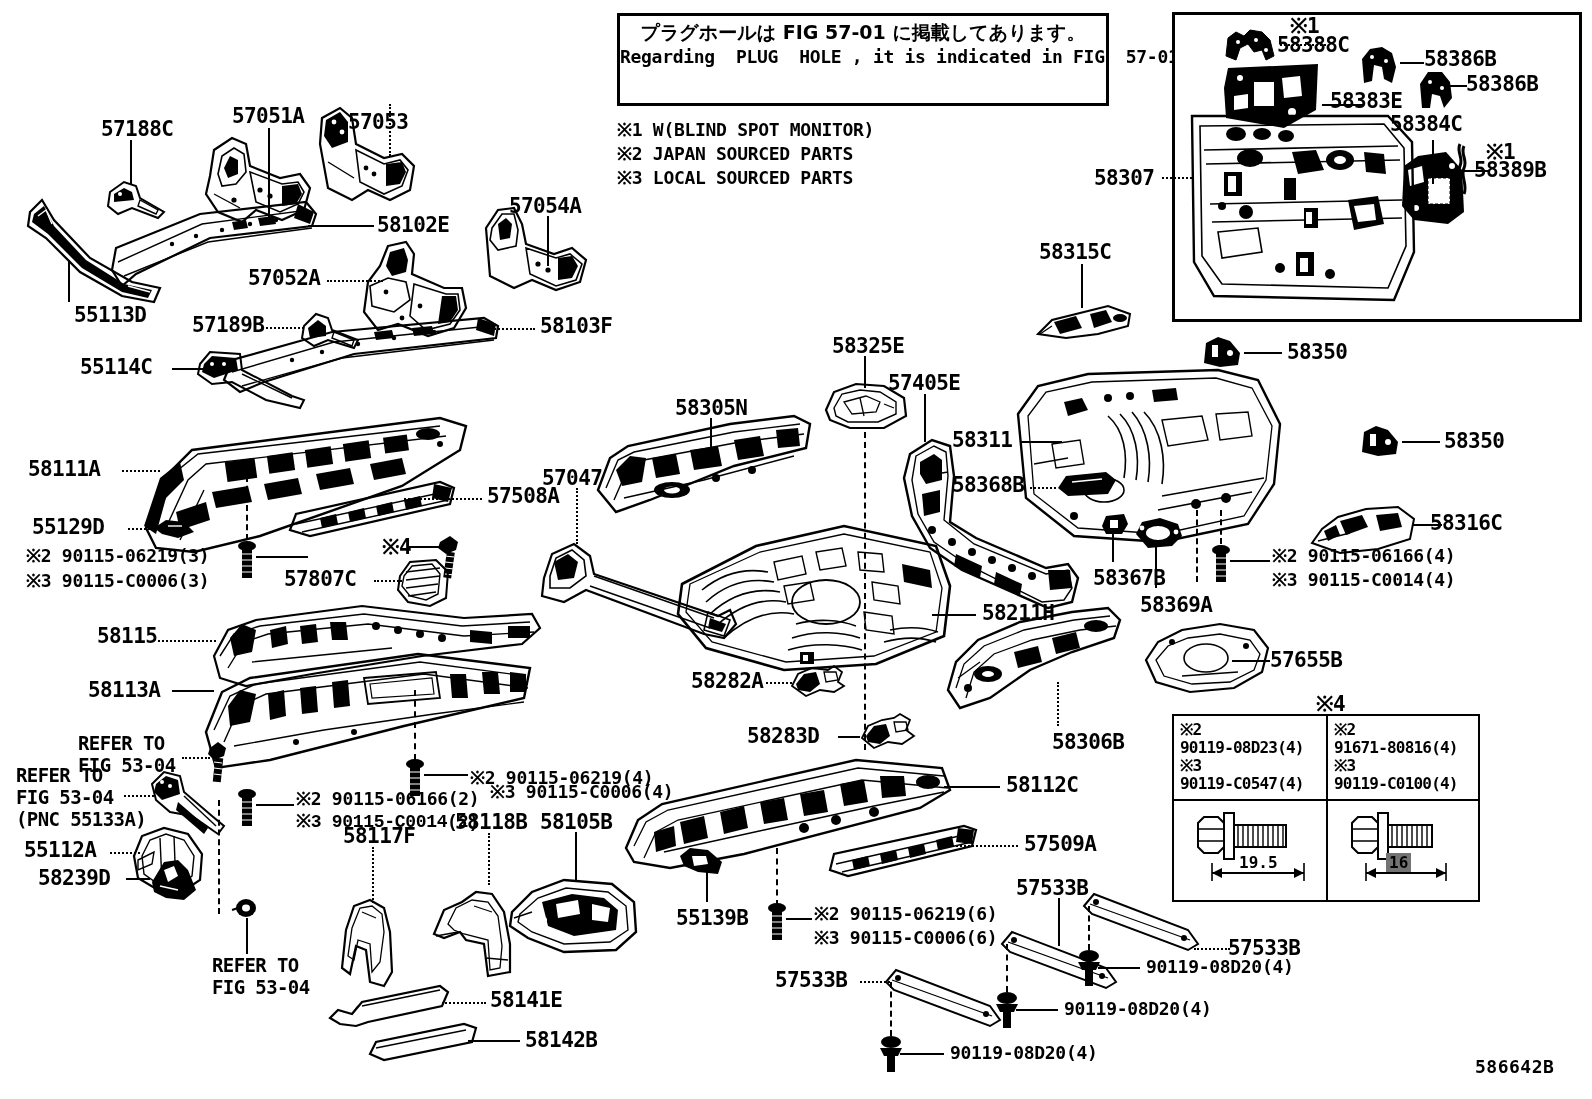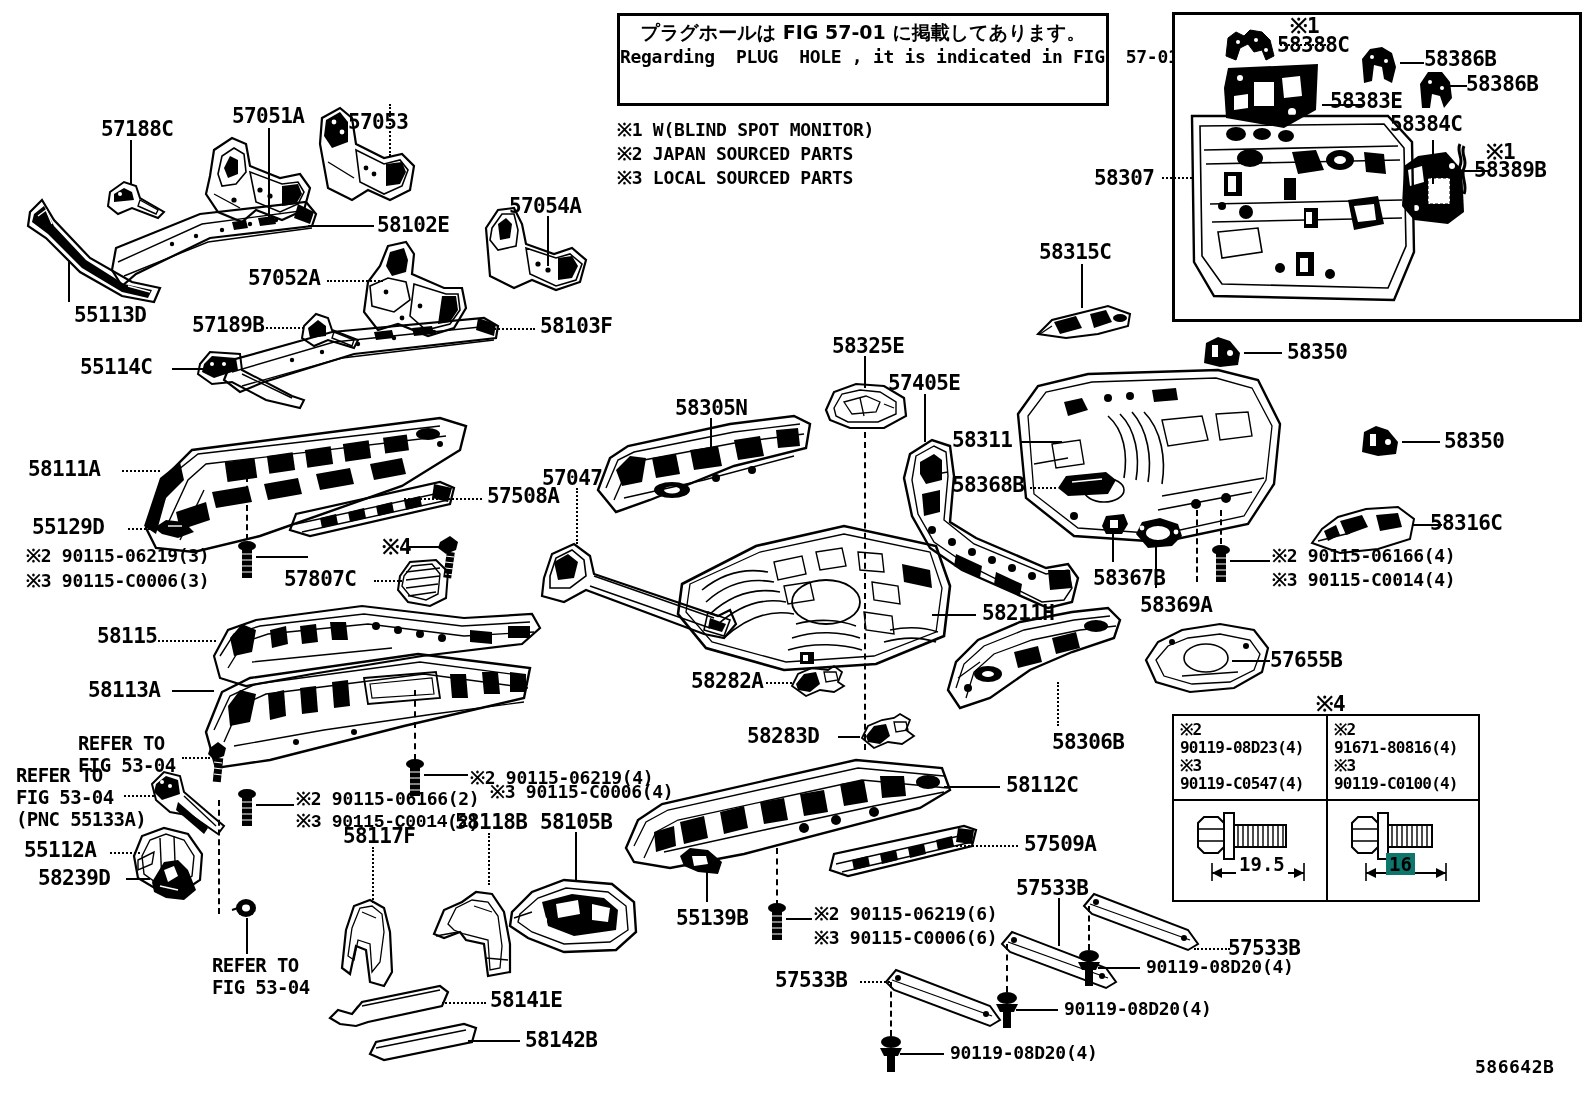--- a/index.html
+++ b/index.html
@@ -103,21 +103,21 @@
     white-space: pre;
   }
   .spec-body {
     flex: 1;
     position: relative;
   }
   .dimtext {
     position: absolute;
     font-family: "DejaVu Sans Mono", "Liberation Mono", monospace;
     font-weight: 700;
-    font-size: 19px;
+    font-size: 16px;
   }
 </style>
 </head>
 <body>
 
 <div id="sheet">
 
   <div class="notebox" style="left:617px; top:13px; width:492px; height:93px;">
     <div class="lbl jp" style="position:static; padding-top:5px; font-weight:700;">プラグホールは FIG 57-01 に掲載してあります。</div>
     <div class="lbl note" style="position:static; padding-top:3px;">Regarding  PLUG  HOLE , it is indicated in FIG  57-01</div>
@@ -928,21 +928,21 @@
             <rect x="40" y="14" width="44" height="22" fill="none" stroke="#000" stroke-width="2"></rect>
             <path d="M44 14 L44 36 M49 14 L49 36 M54 14 L54 36 M59 14 L59 36 M64 14 L64 36 M69 14 L69 36 M74 14 L74 36 M79 14 L79 36" stroke="#000" stroke-width="1.4"></path>
           </svg>
         </div>
         <svg style="position:absolute; left:34px; top:58px;" width="94" height="26">
           <path d="M4 4 L4 22 M84 4 L84 22" stroke="#000" stroke-width="1.6"></path>
           <path d="M4 14 L84 14" stroke="#000" stroke-width="2"></path>
           <path d="M4 14 L14 9 L14 19 Z" fill="#000"></path>
           <path d="M84 14 L74 9 L74 19 Z" fill="#000"></path>
         </svg>
-        <div class="dimtext" style="left:58px; top:52px; background:#0f766e; padding:0 3px;">16</div>
+        <div class="dimtext" style="left:58px; top:52px; background:#737373; padding:0 3px;">16</div>
       </div>
     </div>
   </div>
 
   <div class="lbl" style="left:1006px; top:773px;">58112C</div>
   <div class="ld h" style="left:944px; top:786px; width:56px;"></div>
   <div class="part" style="left:624px; top:756px;">
     <svg width="330" height="116" viewBox="0 0 330 116">
       <path d="M2 92 L14 64 L38 48 L232 4 L318 12 L326 34 L296 52 L120 98 L46 112 L10 106 Z" fill="none" stroke="#000" stroke-width="2.4"></path>
       <path d="M10 90 L22 66 L44 54 L234 12 L320 20" fill="none" stroke="#000" stroke-width="1.3"></path>

